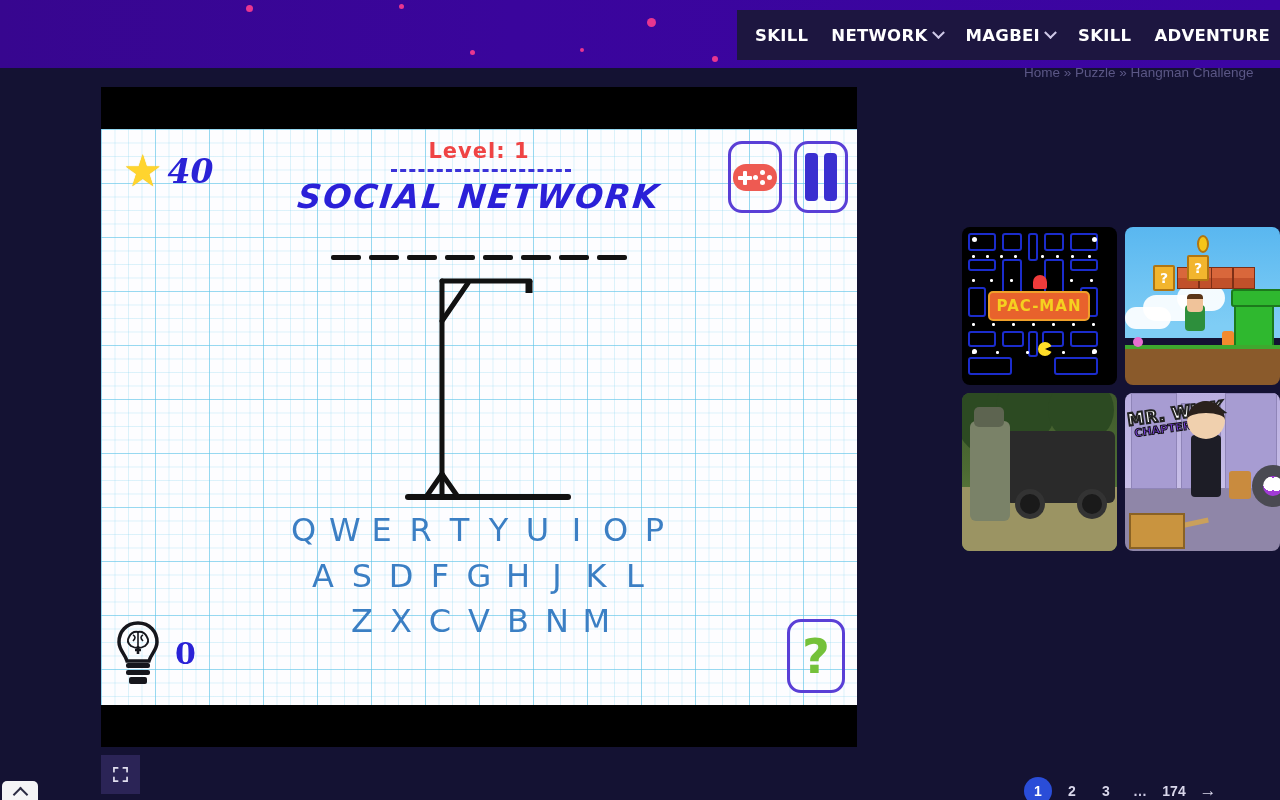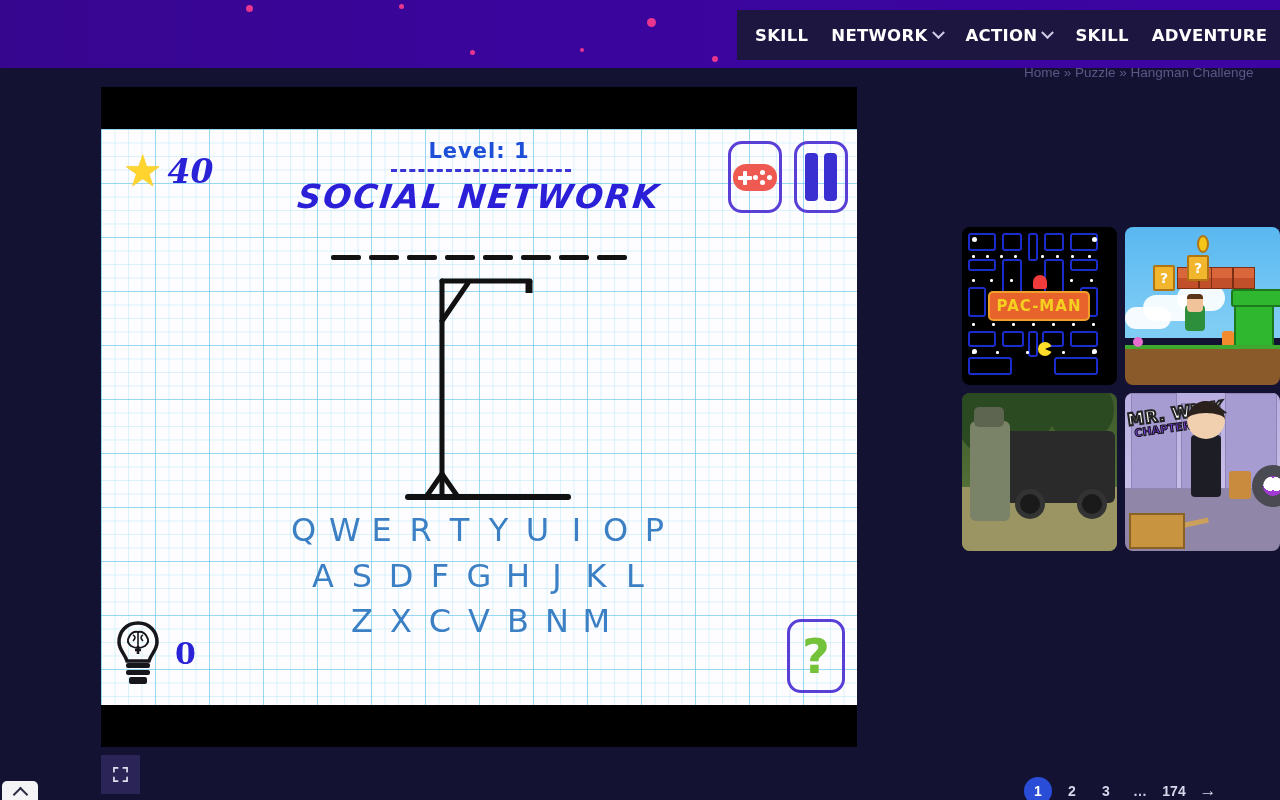--- a/index.html
+++ b/index.html
@@ -102,21 +102,21 @@
     text-shadow: 0 0 1px #e8bb00; }
   .hud-score {
     font-family: "DejaVu Serif", serif;
     font-style: italic; font-size: 33px; color: #2a22d6; font-weight: 600;
   }
 
   .level-label {
     position: absolute; left: 0; right: 0; top: 10px;
     text-align: center;
     font-family: "DejaVu Sans", sans-serif;
-    font-size: 21px; color: #1d4ed8; font-weight: 600;
+    font-size: 21px; color: #ef4444; font-weight: 600;
     letter-spacing: 1px;
   }
   .cat-underline {
     position: absolute; left: 290px; top: 40px;
     width: 180px; height: 4px;
     border-top: 3px dashed #3b32d8;
   }
   .category-name {
     position: absolute; left: 0; right: 0; top: 48px;
     text-align: center;
@@ -311,21 +311,21 @@
 
   <nav class="nav">
     <div class="nav-item">
       <span>SKILL</span>
     </div>
     <div class="nav-item">
       <span>NETWORK</span>
       <i class="caret"></i>
     </div>
     <div class="nav-item">
-      <span>ACTION</span>
+      <span>MAGBEI</span>
       <i class="caret"></i>
     </div>
     <div class="nav-item">
       <span>SKILL</span>
     </div>
     <div class="nav-item">
       <span>ADVENTURE</span>
     </div>
     <div class="nav-item">
       <span>SPORTS</span>

